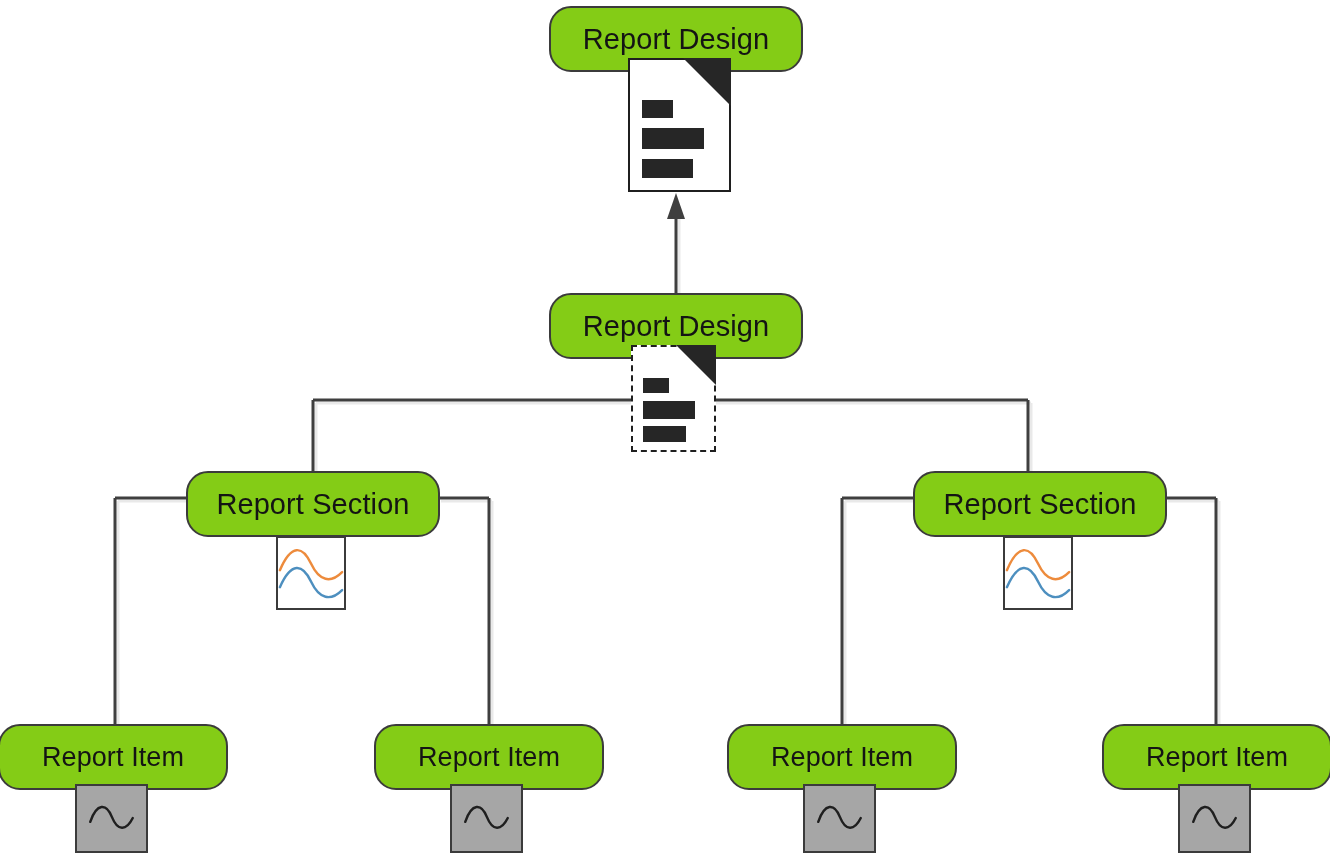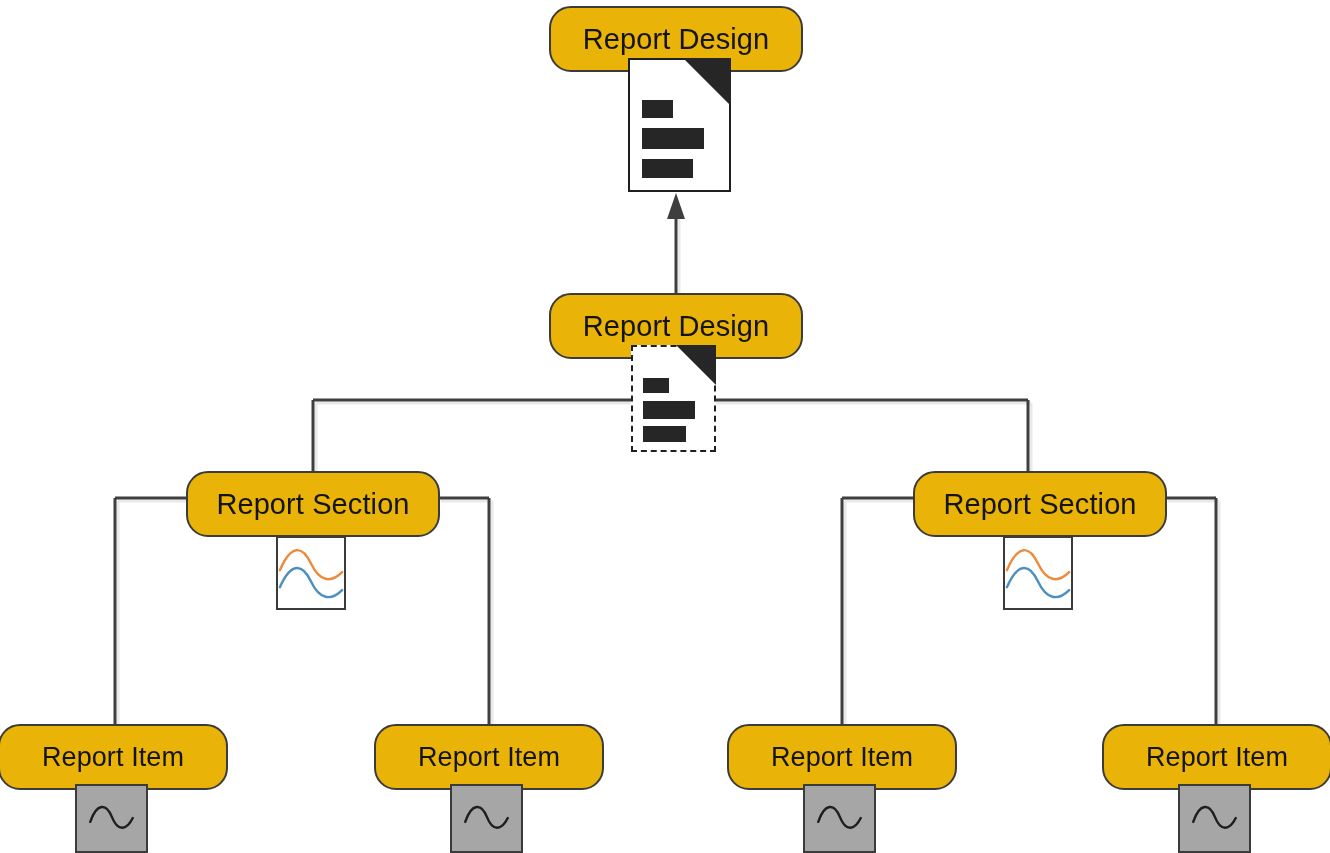--- a/index.html
+++ b/index.html
@@ -20,21 +20,21 @@
   #edge-layer {
     position: absolute;
     left: 0;
     top: 0;
     width: 1330px;
     height: 853px;
   }
   .node {
     position: absolute;
     box-sizing: border-box;
-    background: #eab308;
+    background: #84cc16;
     border: 2.6px solid #3b3b3b;
     border-radius: 22px;
     display: flex;
     align-items: center;
     justify-content: center;
     color: #141414;
     letter-spacing: 0.1px;
     white-space: nowrap;
   }
   .node-label {

